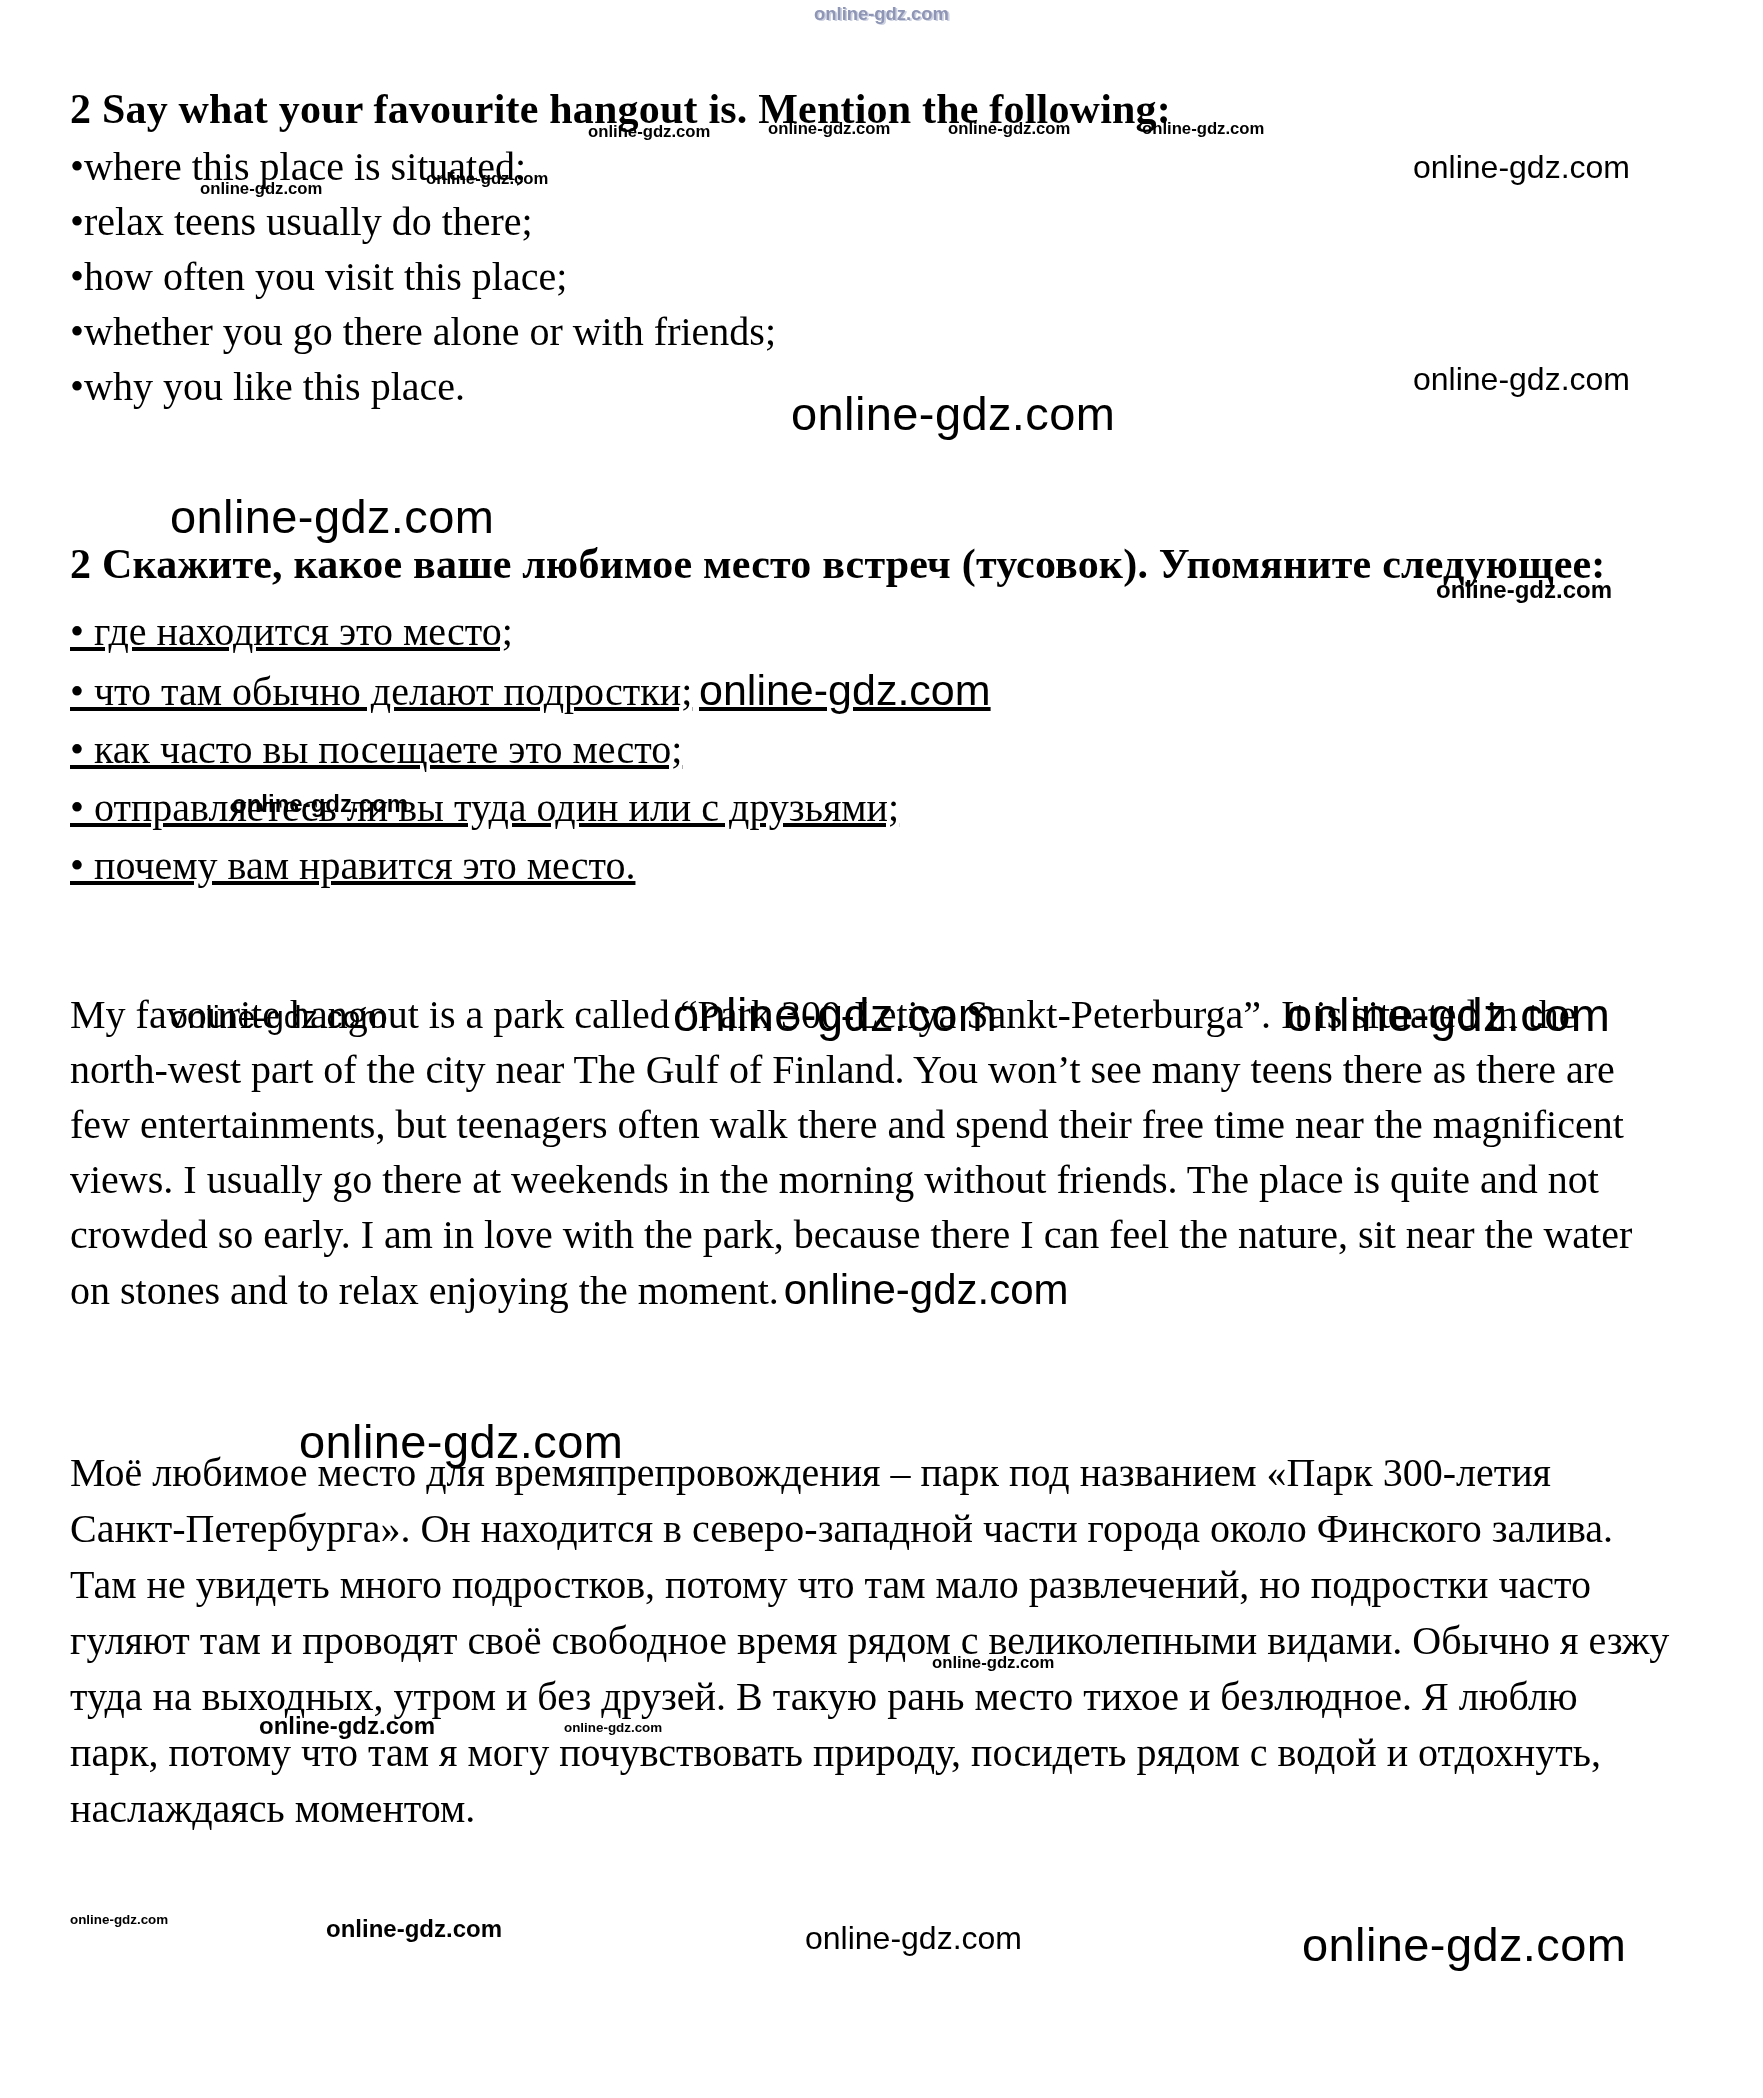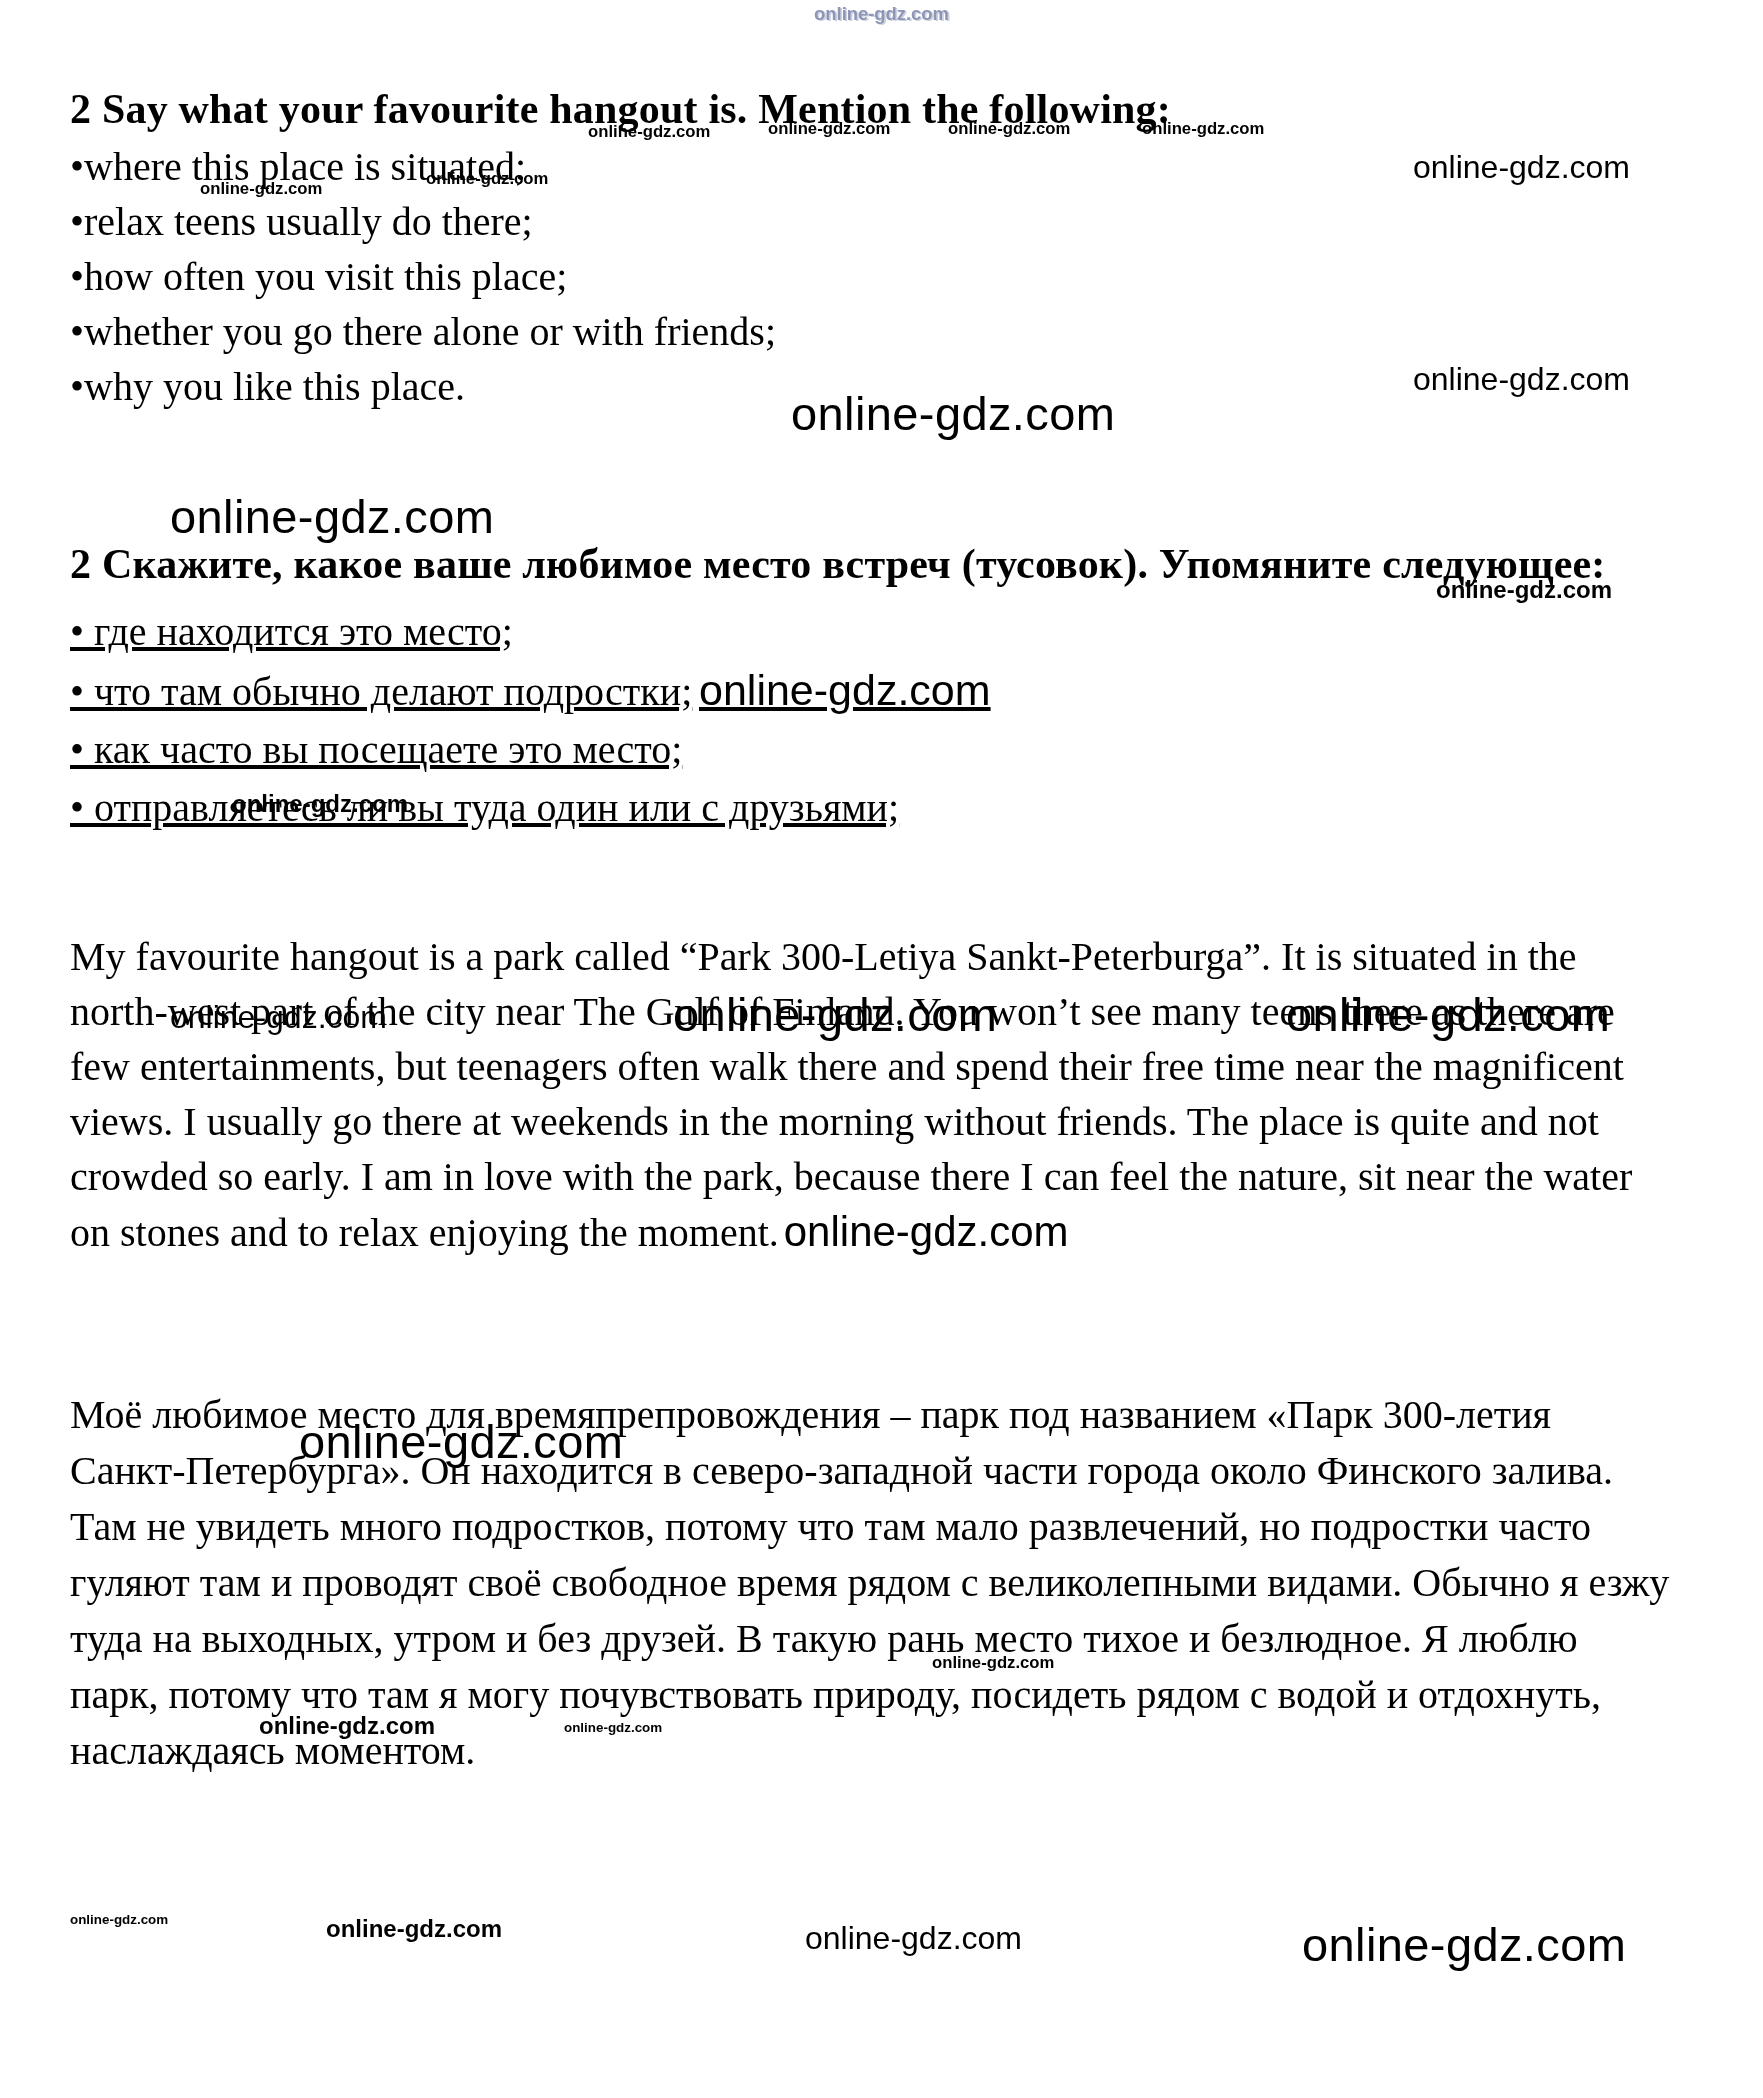--- a/index.html
+++ b/index.html
@@ -71,20 +71,21 @@
     <li>•whether you go there alone or with friends;</li>
     <li>•why you like this place.</li>
   </ul>
 
   <h1 class="heading heading-ru">2 Скажите, какое ваше любимое место встреч (тусовок). Упомяните следующее:</h1>
   <ul class="bullets bullets-ru">
     <li>• где находится это место;</li>
     <li><span>• что там обычно делают подростки;</span><span class="wm wm-inline-big">online-gdz.com</span></li>
     <li>• как часто вы посещаете это место;</li>
     <li>• отправляетесь ли вы туда один или с друзьями;</li>
+    <li>• почему вам нравится это место.</li>
   </ul>
 
   <p class="para para-en"><span>My favourite hangout is a park called “Park 300-Letiya Sankt-Peterburga”. It is situated in the north-west part of the city near The Gulf of Finland. You won’t see many teens there as there are few entertainments, but teenagers often walk there and spend their free time near the magnificent views. I usually go there at weekends in the morning without friends. The place is quite and not crowded so early. I am in love with the park, because there I can feel the nature, sit near the water on stones and to relax enjoying the moment.</span><span class="wm wm-inline">online-gdz.com</span></p>
 
   <p class="para para-ru">Моё любимое место для времяпрепровождения – парк под названием «Парк 300-летия Санкт-Петербурга». Он находится в северо-западной части города около Финского залива. Там не увидеть много подростков, потому что там мало развлечений, но подростки часто гуляют там и проводят своё свободное время рядом с великолепными видами. Обычно я езжу туда на выходных, утром и без друзей. В такую рань место тихое и безлюдное. Я люблю парк, потому что там я могу почувствовать природу, посидеть рядом с водой и отдохнуть, наслаждаясь моментом.</p>
 
   <span class="wm wm-abs wm-tiny" style="left:588px;  top:122px;">online-gdz.com</span>
   <span class="wm wm-abs wm-tiny" style="left:768px;  top:119px;">online-gdz.com</span>
   <span class="wm wm-abs wm-tiny" style="left:948px; top:119px;">online-gdz.com</span>
   <span class="wm wm-abs wm-tiny" style="left:1142px; top:119px;">online-gdz.com</span>

